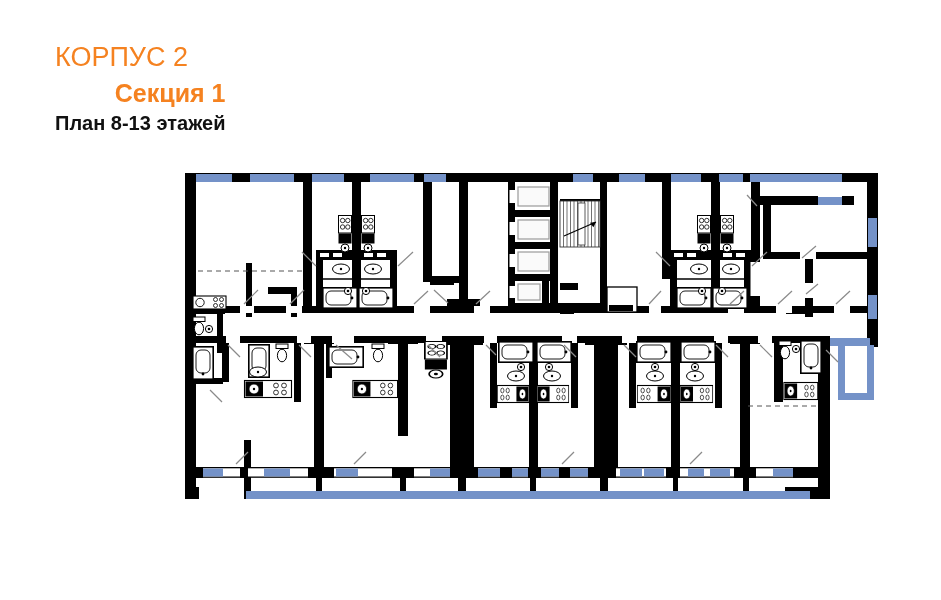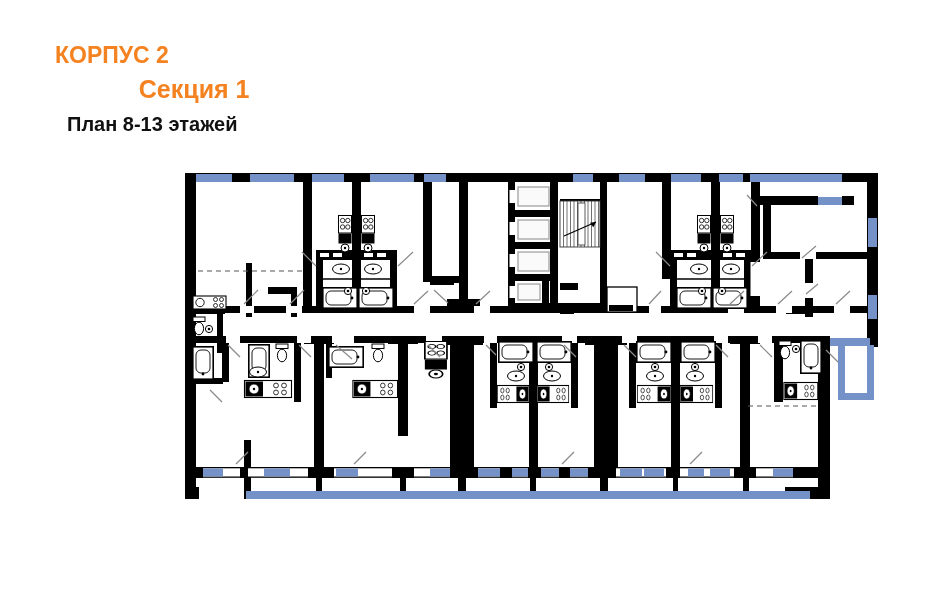--- a/index.html
+++ b/index.html
@@ -1,20 +1,20 @@
 <!DOCTYPE html>
 <html><head>
 <meta charset="utf-8">
 <style>
   html,body{margin:0;padding:0;background:#fff;width:941px;height:600px;overflow:hidden;}
   #page{position:relative;width:941px;height:600px;background:#fff;font-family:"Liberation Sans",sans-serif;}
   #titleblock{position:absolute;left:55px;top:44px;line-height:1.0;}
-  .t-building{font-size:23px;font-weight:bold;color:#F58220;margin:0 0 10px 0;}
+  .t-building{font-size:27px;font-weight:normal;color:#F58220;margin:0 0 10px 0;}
   .t-section{font-size:25px;font-weight:bold;color:#F58220;margin:0 0 7px 0;text-align:right;}
-  .t-floors{font-size:20px;font-weight:bold;color:#111;margin:12px;}
+  .t-floors{font-size:20px;font-weight:bold;color:#111;margin:0;}
   svg{position:absolute;left:0;top:0;}
   .wall{fill:#000;}
   .gap{fill:#fff;}
 </style>
 </head>
 <body>
 
 <div id="page">
   <div id="titleblock">
     <p class="t-building">КОРПУС 2</p>

